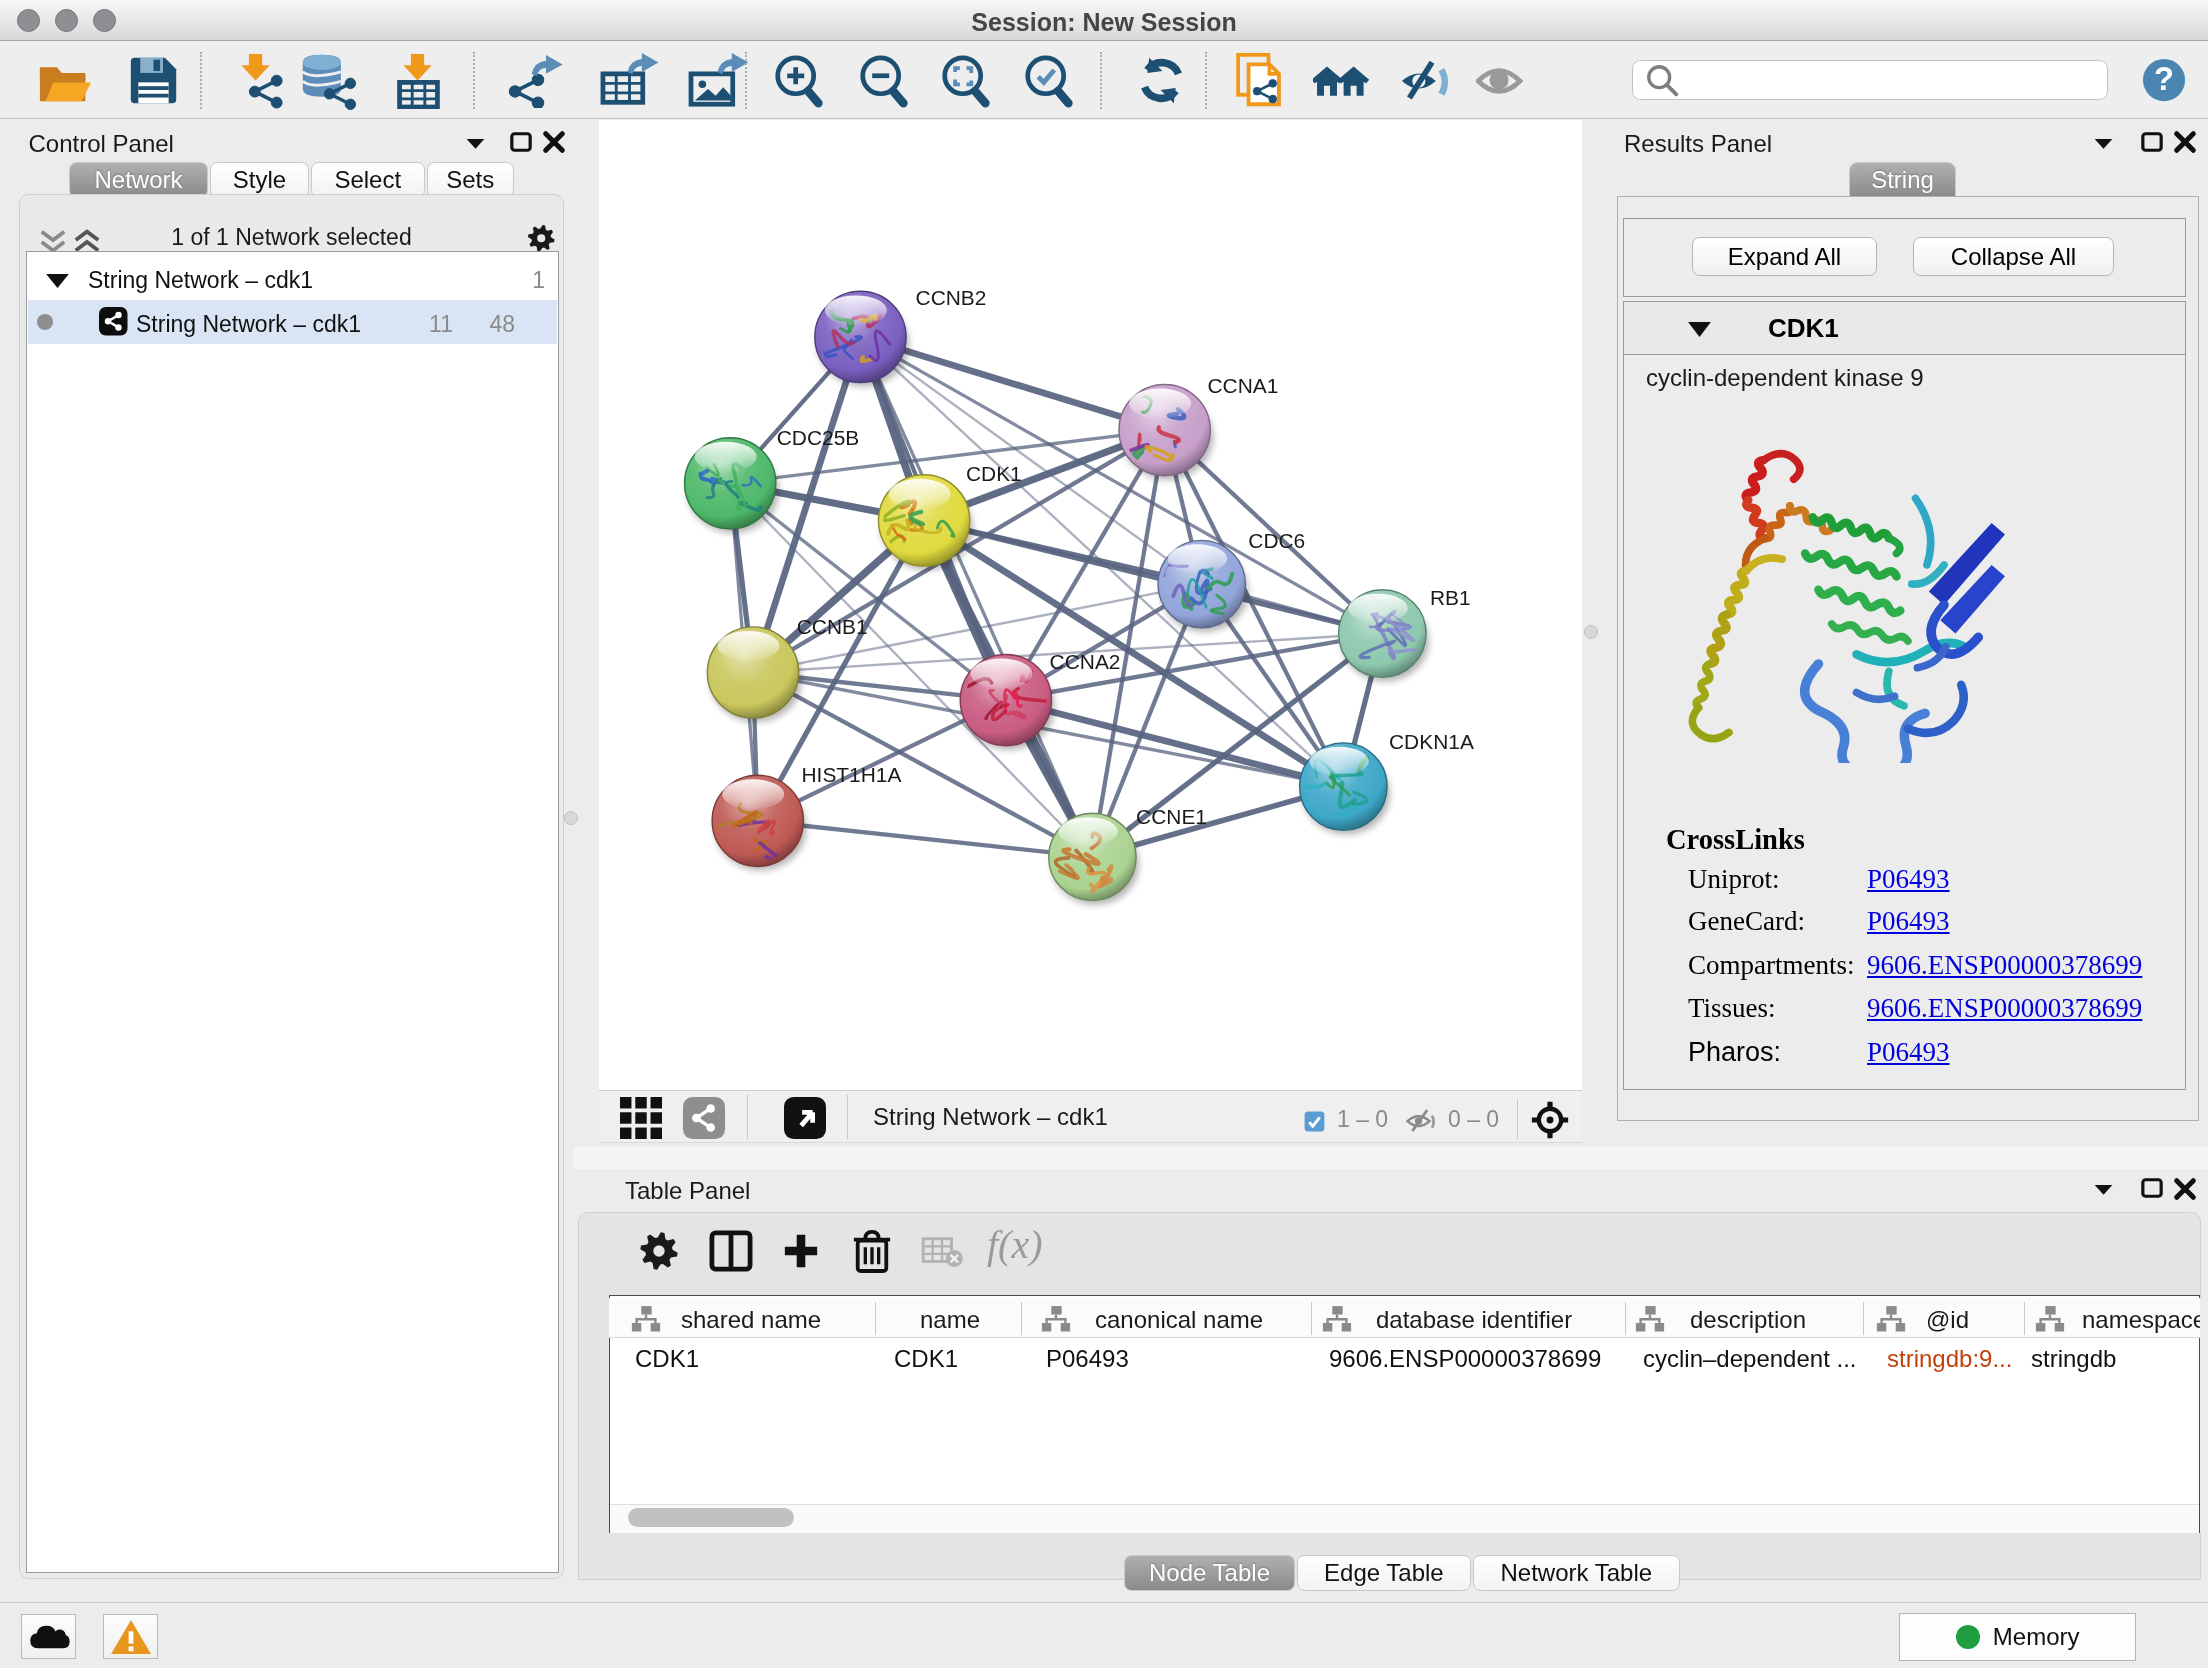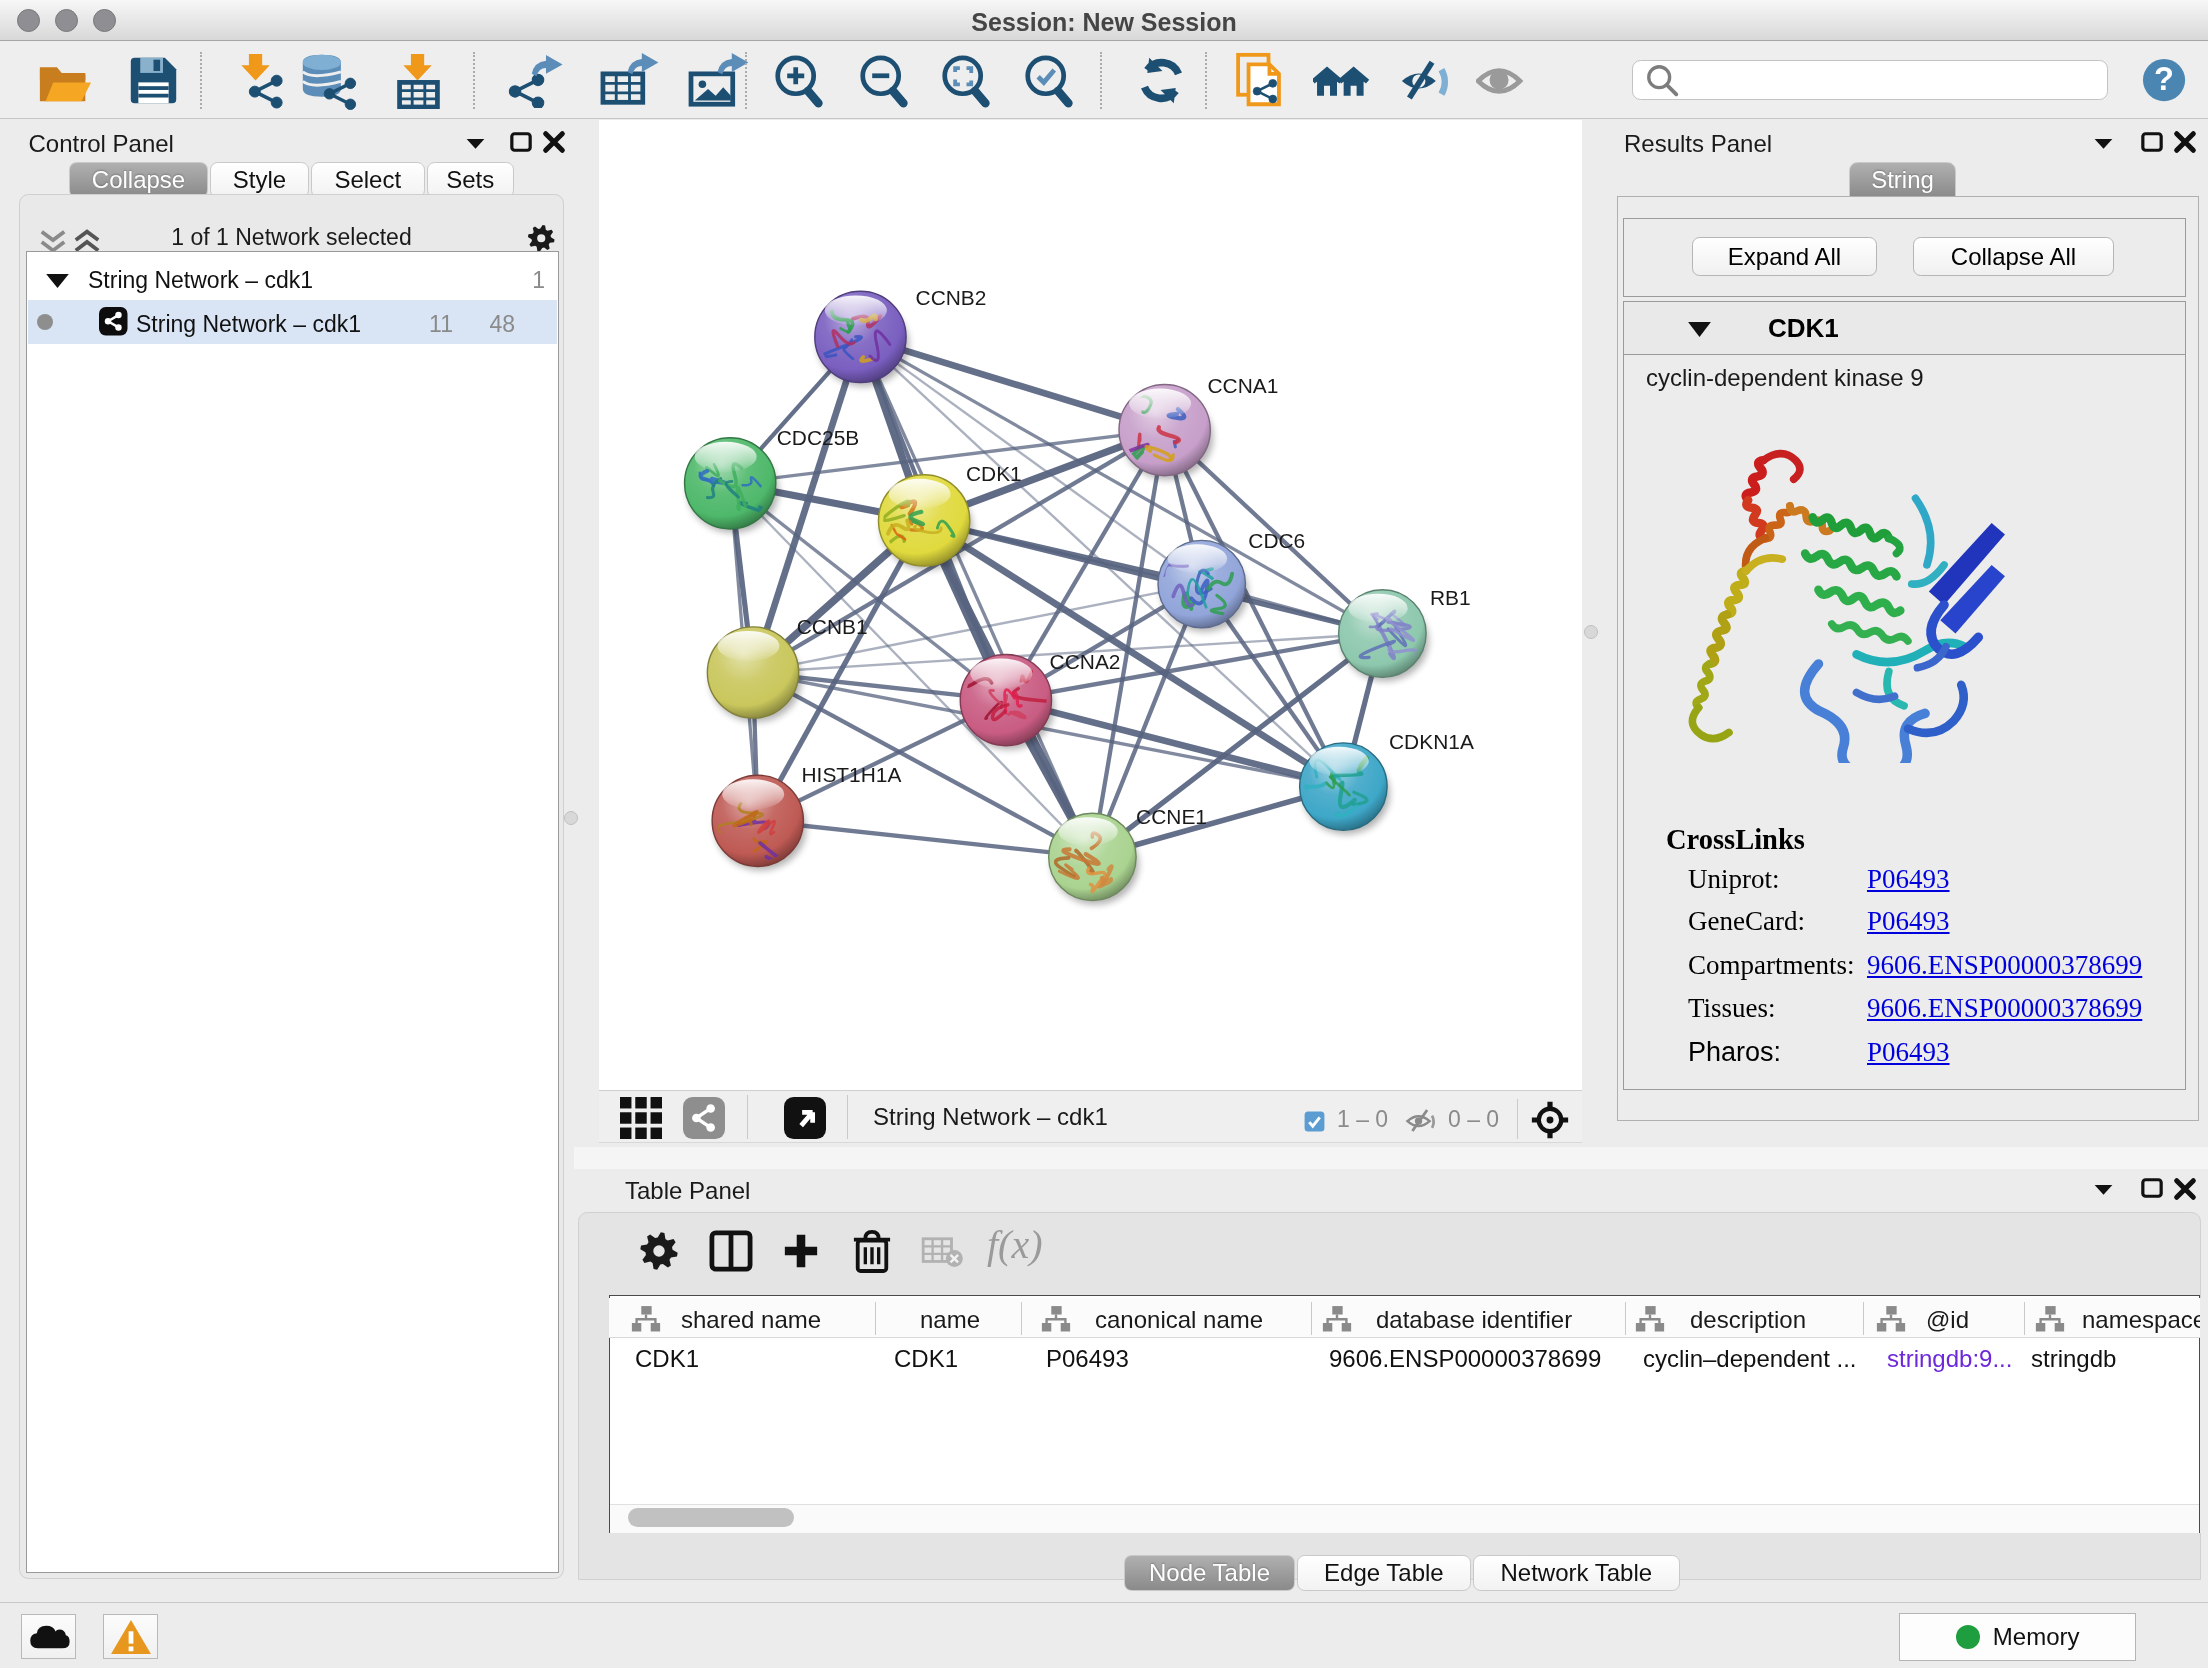--- a/index.html
+++ b/index.html
@@ -218,21 +218,21 @@
 <div class="abs" style="left:464px;top:132px"><svg width="23" height="23" viewBox="0 0 26 26">
       <path d="M3 8 L23 8 L13 19 Z" fill="#111"></path>
     </svg></div>
 <div class="abs" style="left:510px;top:131px"><svg width="22" height="22" viewBox="0 0 24 24">
       <rect x="2" y="3" width="20" height="18" rx="3" fill="none" stroke="#111" stroke-width="3.5"></rect>
     </svg></div>
 <div class="abs" style="left:542px;top:130px"><svg width="24" height="24" viewBox="0 0 26 26">
       <path d="M4 4 L22 22 M22 4 L4 22" stroke="#111" stroke-width="5.5" stroke-linecap="round"></path>
     </svg></div>
 <div class="tabrow" style="left:69px;top:162px">
-    <div class="tab tabsel" style="width:139px">Collapse</div>
+    <div class="tab tabsel" style="width:139px">Network</div>
     <div class="tab" style="width:99px">Style</div>
     <div class="tab" style="width:114px">Select</div>
     <div class="tab" style="width:87px">Sets</div>
   </div>
 <div class="abs" id="ctlpanel-box"></div>
 <div class="abs" style="left:36px;top:226px"><svg width="34" height="30" viewBox="0 0 36 32">
       <path d="M6 6 L18 15 L30 6 M6 17 L18 26 L30 17" fill="none" stroke="#8a8a8a" stroke-width="4"></path>
     </svg></div>
 <div class="abs" style="left:70px;top:226px"><svg width="34" height="30" viewBox="0 0 36 32">
       <path d="M6 15 L18 6 L30 15 M6 26 L18 17 L30 26" fill="none" stroke="#555" stroke-width="4"></path>
@@ -769,21 +769,21 @@
       <path d="M17 10 V15 M7 19 V15 H27 V19" stroke="#8a8a8a" stroke-width="2.5" fill="none"></path>
     </svg></div>
 <div class="abs" style="left:2082px;top:1306px;font-size:24px;color:#1a1a1a">namespace</div>
 <div class="abs" style="left:2024px;top:1302px;height:33px;border-left:1.9px solid #c9c9c9"></div>
 <div class="abs" style="left:2200px;top:1298px;width:8.6px;height:235px;background:#ececec"></div>
 <div class="abs" style="left:635px;top:1345px;font-size:24px;color:#111">CDK1</div>
 <div class="abs" style="left:894px;top:1345px;font-size:24px;color:#111">CDK1</div>
 <div class="abs" style="left:1046px;top:1345px;font-size:24px;color:#111">P06493</div>
 <div class="abs" style="left:1329px;top:1345px;font-size:24px;color:#111">9606.ENSP00000378699</div>
 <div class="abs" style="left:1643px;top:1345px;font-size:24px;color:#111">cyclin–dependent ...</div>
-<div class="abs" style="left:1887px;top:1345px;font-size:24px;color:#6d28d9">stringdb:9...</div>
+<div class="abs" style="left:1887px;top:1345px;font-size:24px;color:#c2410c">stringdb:9...</div>
 <div class="abs" style="left:2031px;top:1345px;font-size:24px;color:#111">stringdb</div>
 <div class="abs" style="left:610px;top:1504px;width:1589px;height:28.5px;background:#fafafa;border-top:1px solid #e0e0e0"></div>
 <div class="abs" style="left:628px;top:1508px;width:166px;height:19px;border-radius:9.5px;background:#c1c1c1"></div>
 <div class="tabrow" style="left:1124px;top:1555px">
     <div class="tab tabsel" style="width:171px">Node Table</div>
     <div class="tab" style="width:174px">Edge Table</div>
     <div class="tab" style="width:207px">Network Table</div>
   </div>
 <div class="abs" id="btmbar"></div>
 <div class="sq" style="left:21px">

